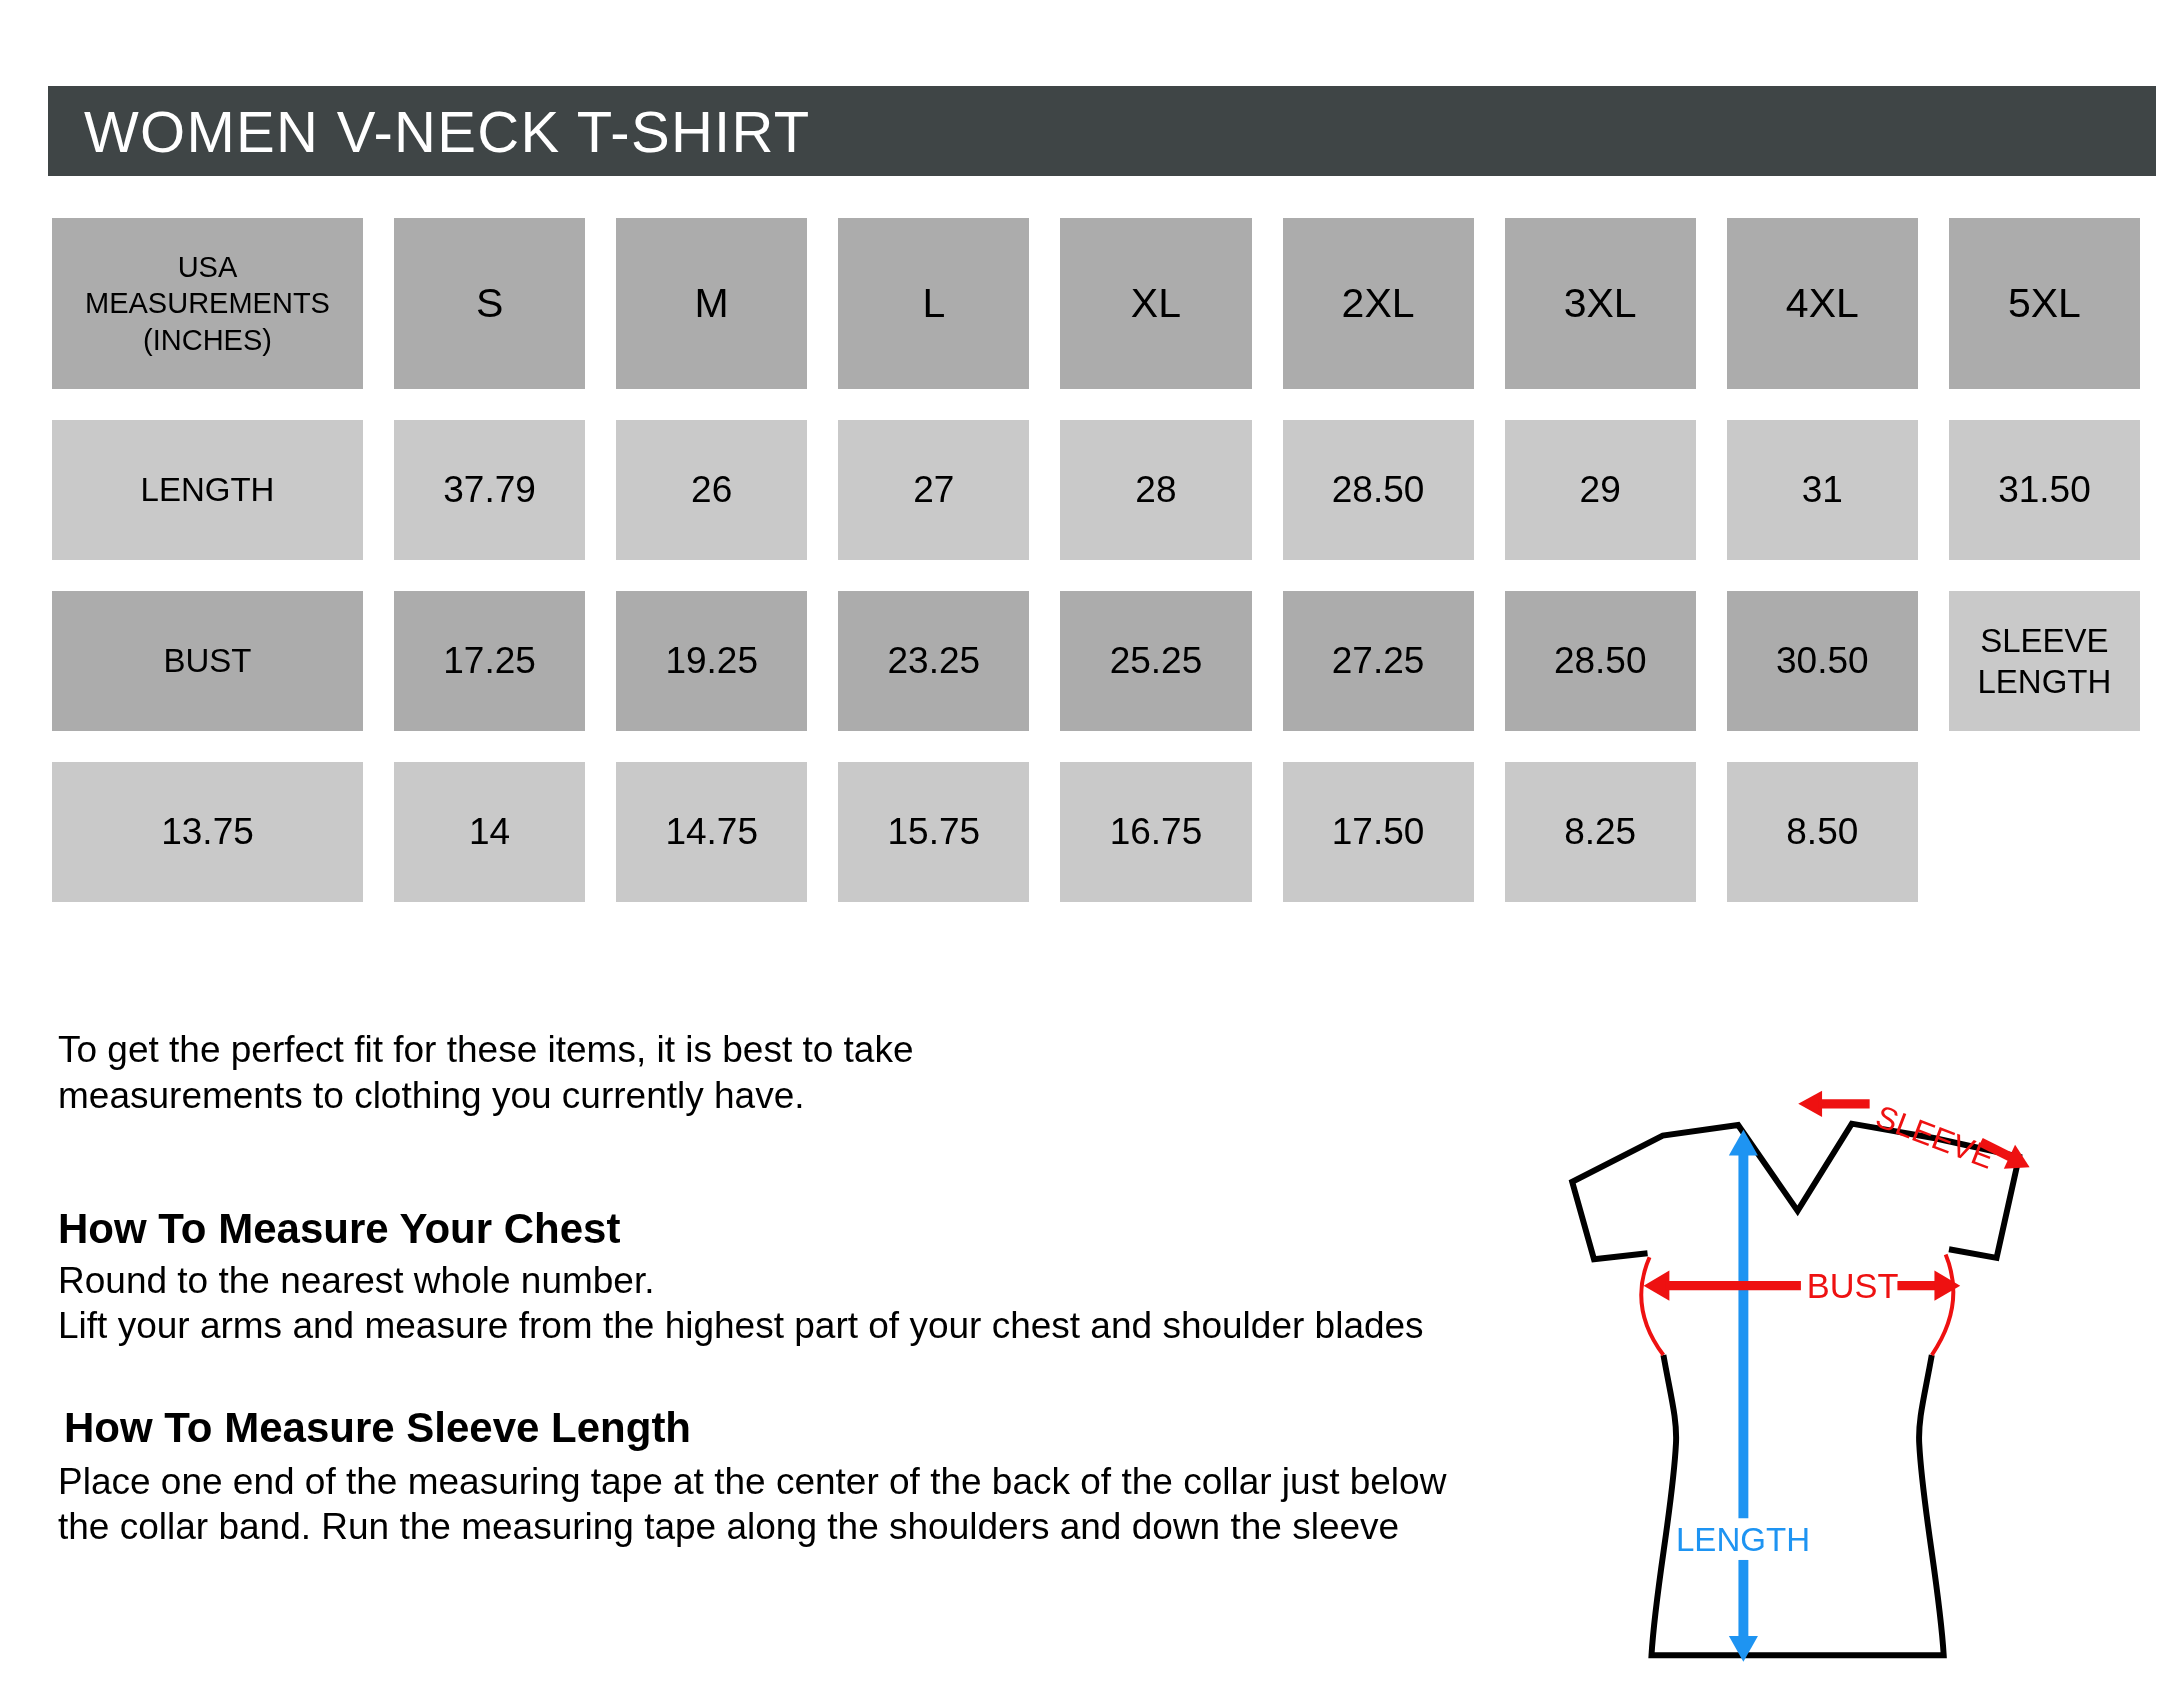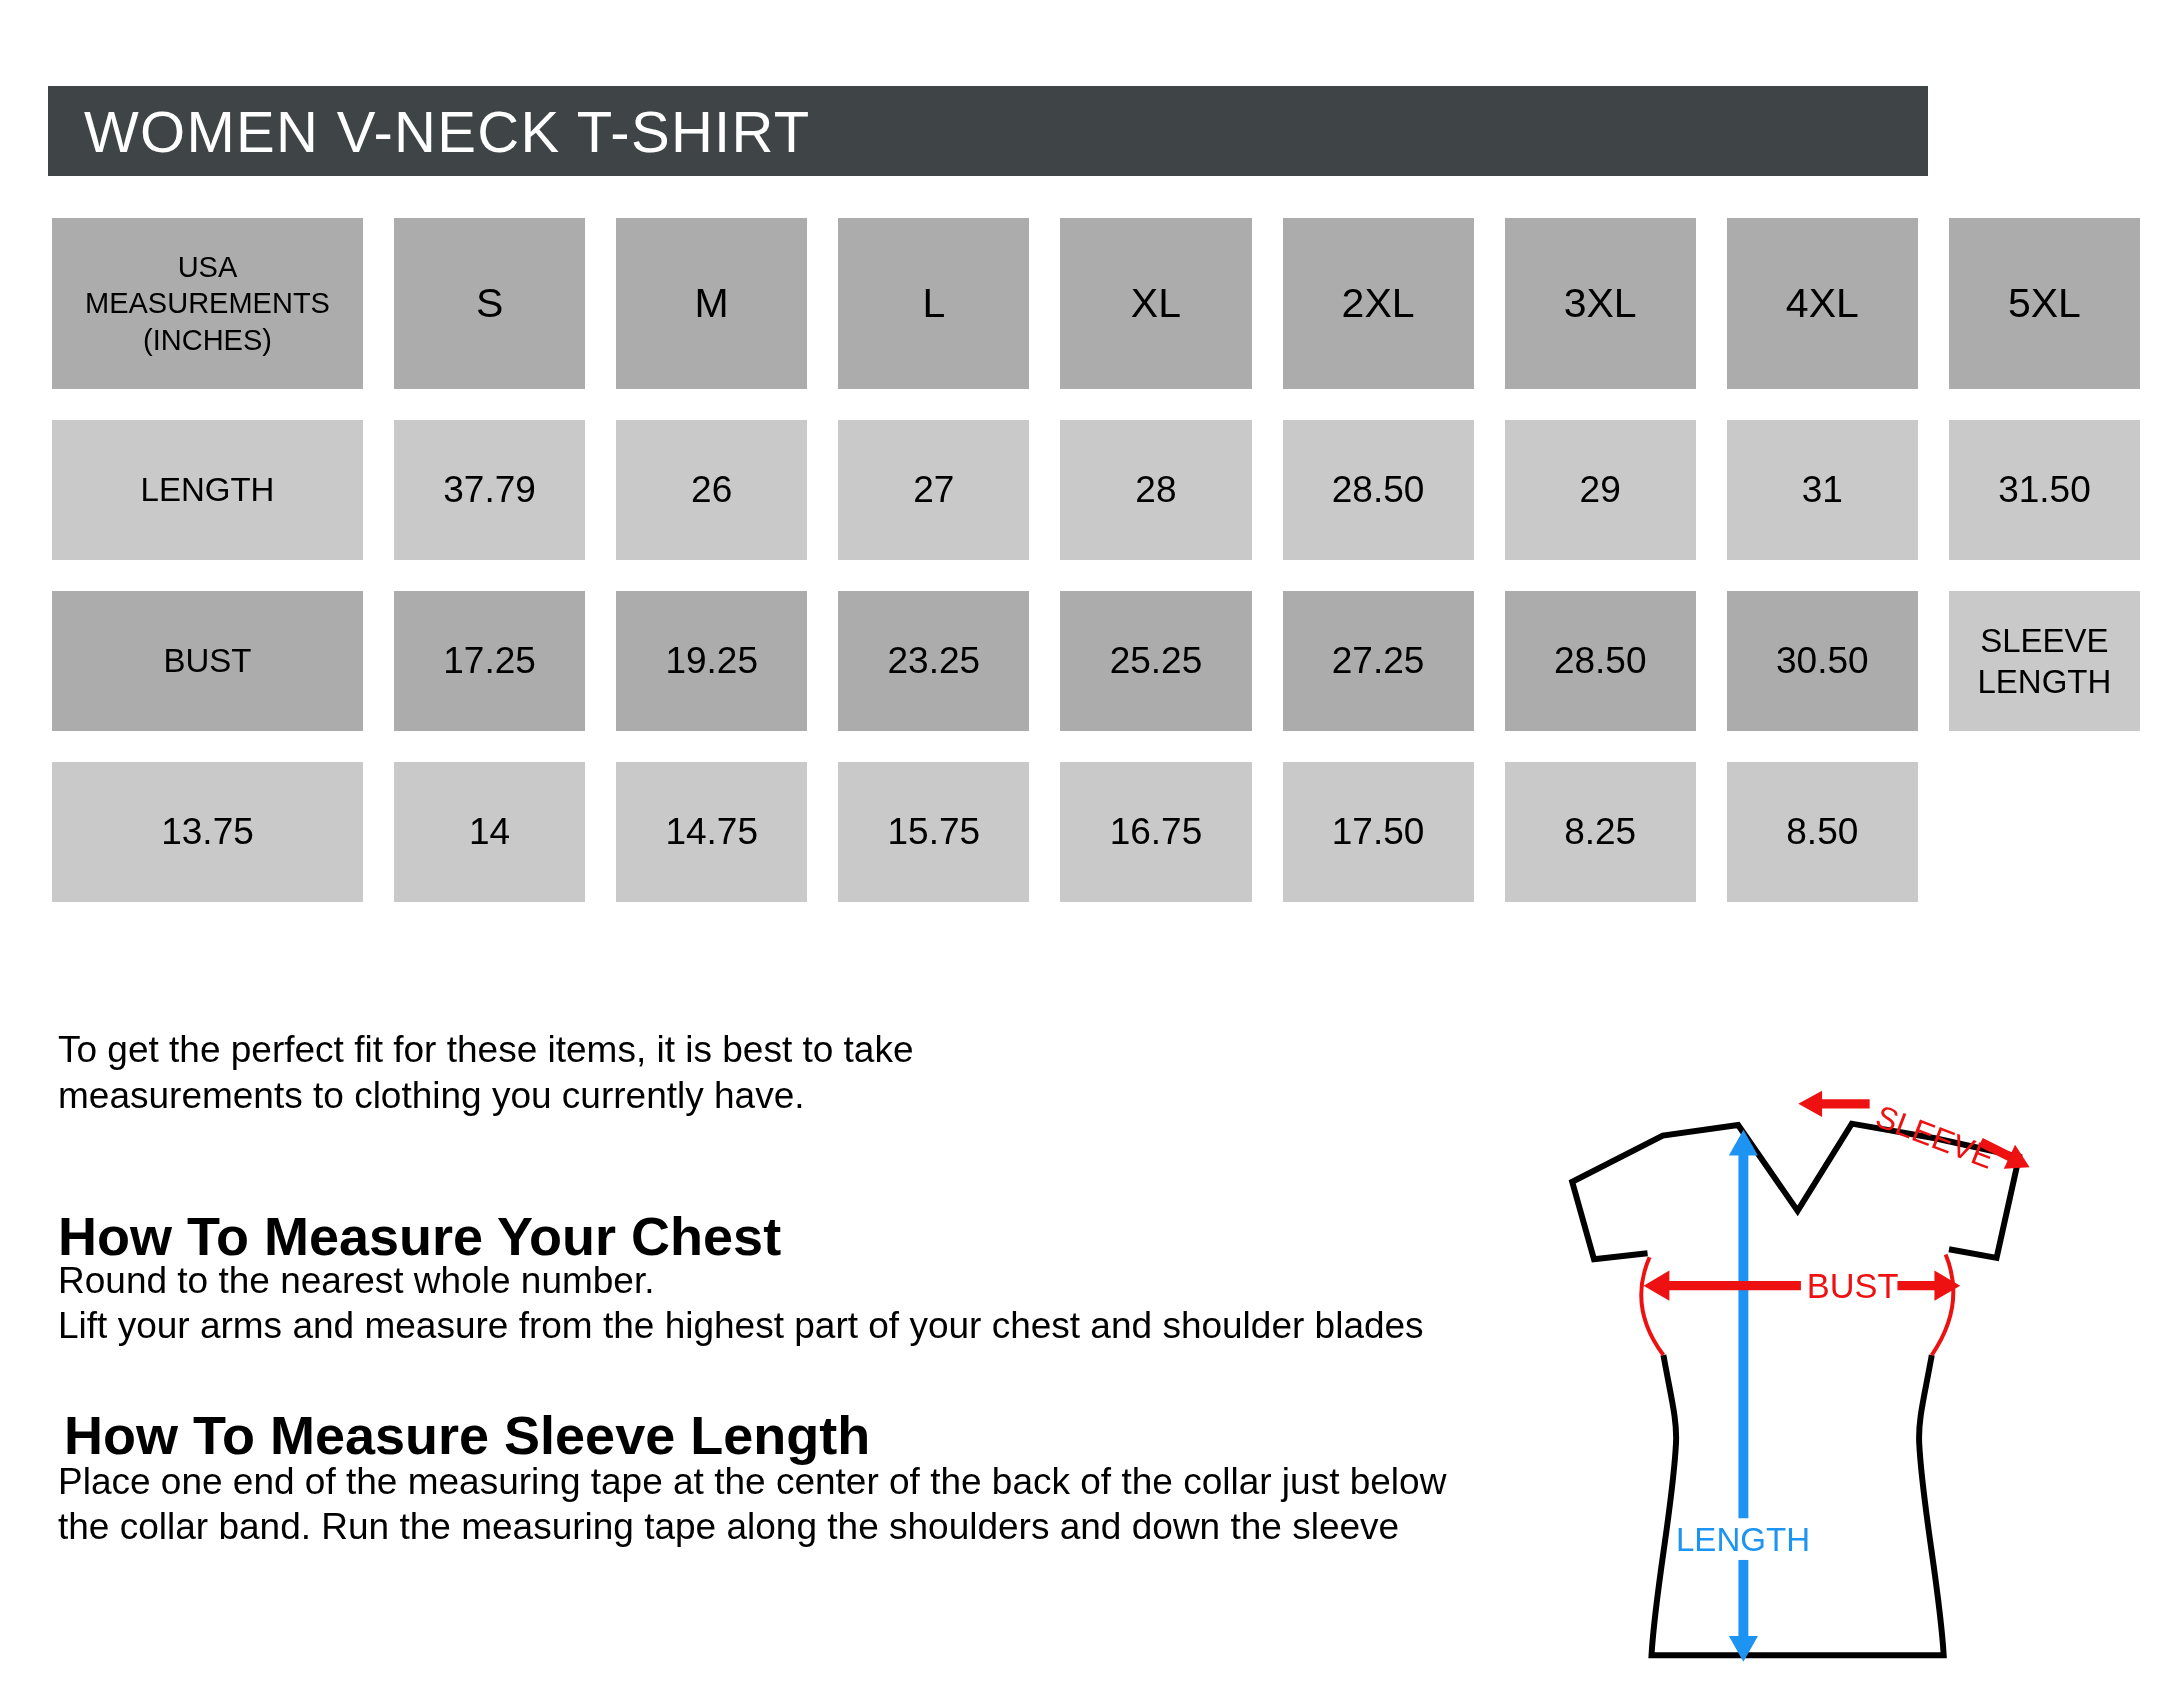--- a/index.html
+++ b/index.html
@@ -1,19 +1,19 @@
 <!DOCTYPE html>
 <html style="font-size:10.6px"><head>
 <meta charset="utf-8">
 <style>
   html,body{margin:0;padding:0;background:#ffffff;}
   body{width:2183px;height:1687px;position:relative;font-family:"Liberation Sans",sans-serif;color:#000;}
 
   .title-bar{
-    position:absolute;left:48px;top:86px;width:1880px;height:90px;
+    position:absolute;left:48px;top:86px;width:2108px;height:90px;
     background:#3f4546;display:flex;align-items:center;box-sizing:border-box;
     padding-left:36px;
   }
   .title-bar span{color:#fff;font-size:58px;letter-spacing:1.3px;}
 
   .size-table{
     position:absolute;left:52px;top:218px;width:2088px;
     display:grid;
     grid-template-columns:311px repeat(8,1fr);
     grid-template-rows:171px 140px 140px 140px;
@@ -29,21 +29,21 @@
   .size-h{font-size:41px;}
   .row-label{font-size:33px;}
   .val{font-size:37px;}
 
   .para{position:absolute;font-size:37px;line-height:45px;}
   .p-intro{left:58px;top:1027px;line-height:46px;}
   .h-chest{left:58px;top:1205px;}
   .b-chest{left:58px;top:1258px;}
   .h-sleeve{left:64px;top:1404px;}
   .b-sleeve{left:58px;top:1459px;}
-  .sec-head{position:absolute;font-size:54px;font-weight:bold;}
+  .sec-head{position:absolute;font-size:42px;font-weight:bold;}
 
   .diagram{position:absolute;left:1555px;top:1085px;width:509px;height:589px;}
 </style>
 </head>
 <body>
 
 <div class="title-bar">
   <span>WOMEN V-NECK T-SHIRT</span>
 </div>
 

